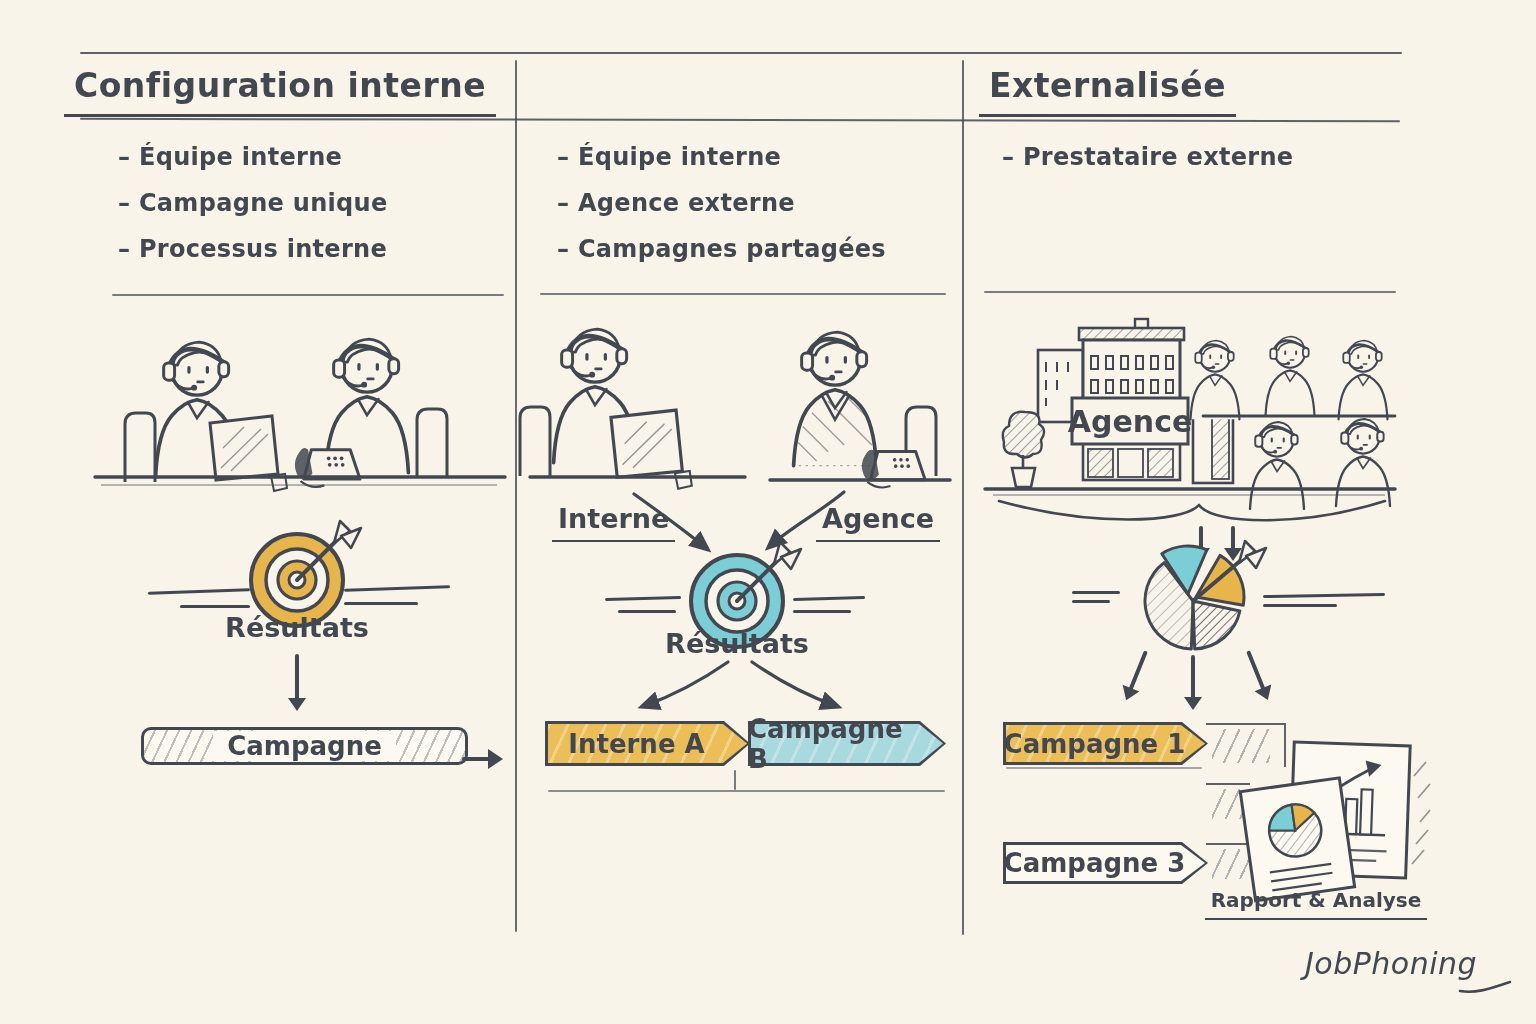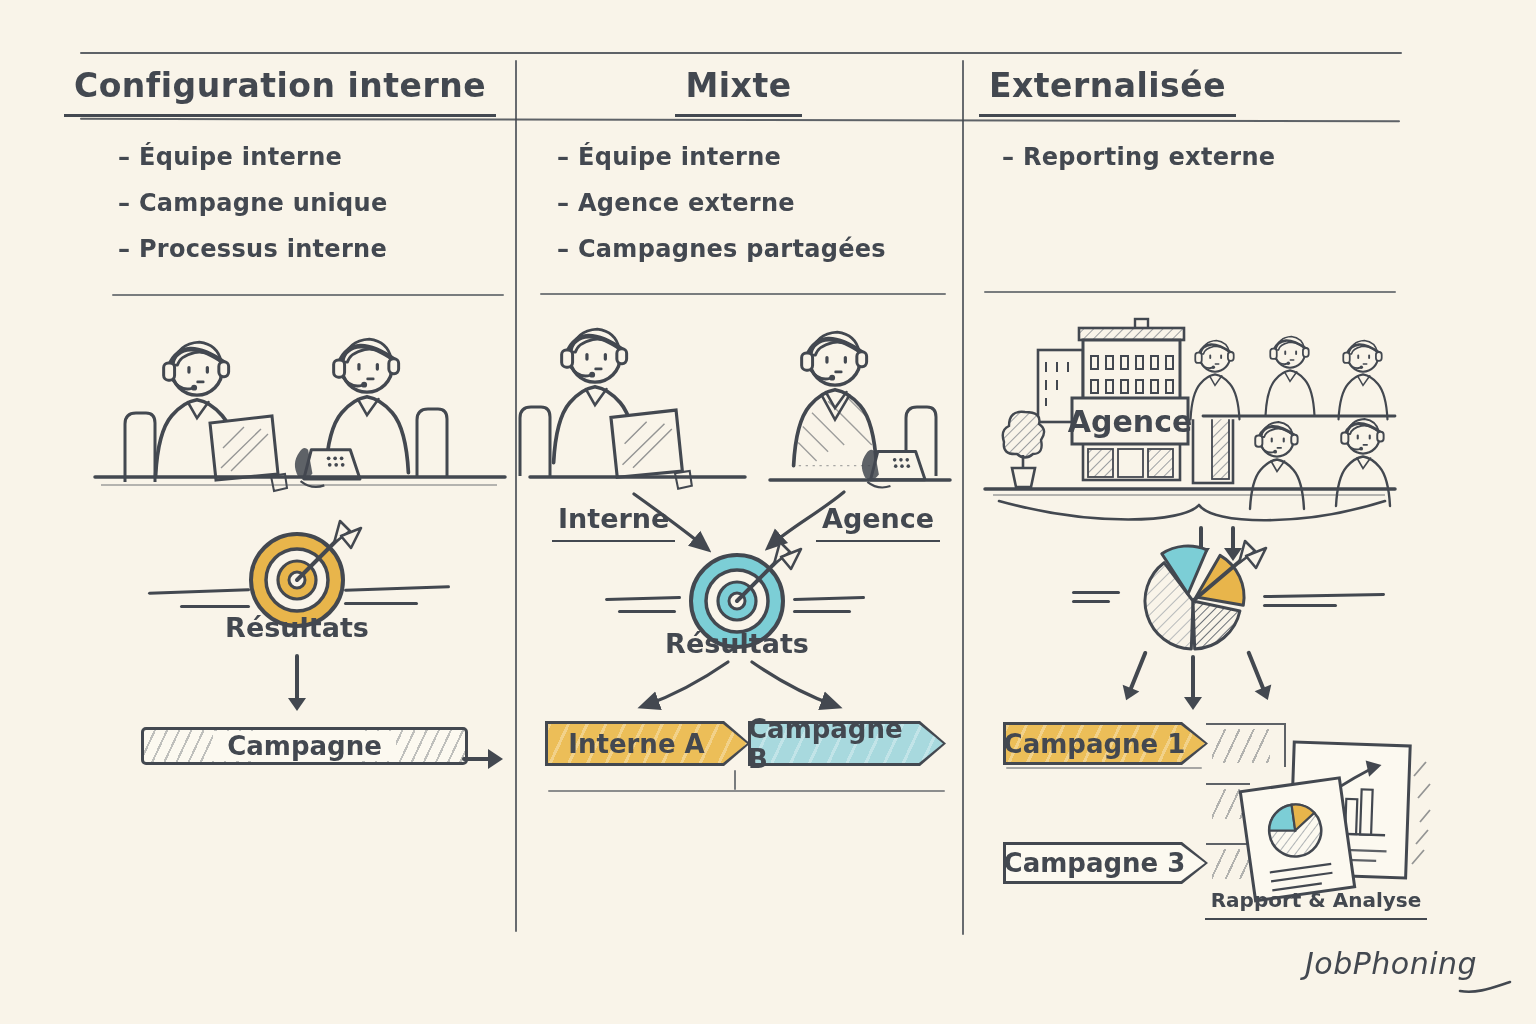--- a/index.html
+++ b/index.html
@@ -24,21 +24,21 @@
   .bullets{position:absolute;list-style:none;margin:0;padding:0;font-size:24px;font-weight:600;letter-spacing:.3px;}
   .bullets li{margin-bottom:16px;line-height:30px;white-space:nowrap;}
   .label{position:absolute;text-align:center;font-size:27px;font-weight:600;}
   .label .u{border-bottom:2.5px solid var(--ink);padding:0 6px 6px;}
   .varrow{position:absolute;width:3.5px;background:var(--ink);border-radius:3px;transform-origin:top center;}
   .varrow::after{content:"";position:absolute;bottom:-11px;left:50%;transform:translateX(-50%);
                  border:9px solid transparent;border-top:13px solid var(--ink);border-bottom:none;}
   .harrow{position:absolute;height:3.5px;background:var(--ink);border-radius:2px;}
   .harrow::after{content:"";position:absolute;right:-13px;top:50%;transform:translateY(-50%);
                  border:10px solid transparent;border-left:15px solid var(--ink);border-right:none;}
-  .rbanner{position:absolute;background:var(--white);border:3px solid var(--ink);border-radius:5px;
+  .rbanner{position:absolute;background:var(--white);border:3px solid var(--ink);border-radius:10px;
            display:flex;align-items:center;justify-content:center;font-size:26px;font-weight:600;}
   .rb-hatch{position:absolute;top:0;bottom:0;width:110px;
             background:repeating-linear-gradient(115deg,transparent 0 9px,rgba(92,98,104,.38) 9px 11px);}
   .pbanner{position:absolute;}
   .pb-outer{position:absolute;inset:0;background:var(--ink);
             clip-path:polygon(0 0,calc(100% - 26px) 0,100% 50%,calc(100% - 26px) 100%,0 100%);}
   .pb-inner{position:absolute;inset:3px;
             clip-path:polygon(0 0,calc(100% - 24px) 0,100% 50%,calc(100% - 24px) 100%,0 100%);}
   .pb-hatch{position:absolute;inset:3px;pointer-events:none;
             clip-path:polygon(0 0,calc(100% - 24px) 0,100% 50%,calc(100% - 24px) 100%,0 100%);
@@ -98,39 +98,36 @@
   </svg>
 
   <div class="hline" style="left:80px;top:52px;width:1322px"></div>
   <div class="hline" style="left:80px;top:119px;width:1320px;transform:rotate(.1deg)"></div>
   <div class="vline" style="left:515px;top:60px;height:872px"></div>
   <div class="vline" style="left:962px;top:60px;height:875px"></div>
 
   <div class="title" style="left:62px;top:66px;width:436px">
     <span class="u">Configuration interne</span>
   </div>
-  <div class="title" style="left:515px;top:66px;width:447px">
-    <span class="u">Mixte</span>
-  </div>
   <div class="title" style="left:884px;top:66px;width:447px">
     <span class="u">Externalisée</span>
   </div>
 
   <ul class="bullets" style="left:118px;top:142px">
     <li>– Équipe interne</li>
     <li>– Campagne unique</li>
     <li>– Processus interne</li>
   </ul>
   <ul class="bullets" style="left:557px;top:142px">
     <li>– Équipe interne</li>
     <li>– Agence externe</li>
     <li>– Campagnes partagées</li>
   </ul>
   <ul class="bullets" style="left:1002px;top:142px">
-    <li>– Reporting externe</li>
+    <li>– Prestataire externe</li>
   </ul>
 
   <div class="sep" style="left:112px;top:294px;width:392px"></div>
   <div class="sep" style="left:540px;top:293px;width:406px"></div>
   <div class="sep" style="left:984px;top:291px;width:412px"></div>
 
   <svg class="abs" style="left:95px;top:320px" width="410" height="180" viewBox="0 0 410 180">
     <use href="#chairG" transform="translate(30,90)"></use>
     <use href="#chairG" transform="translate(322,86)"></use>
     <use href="#agentG" transform="translate(44.5,13) scale(1.15)"></use>

